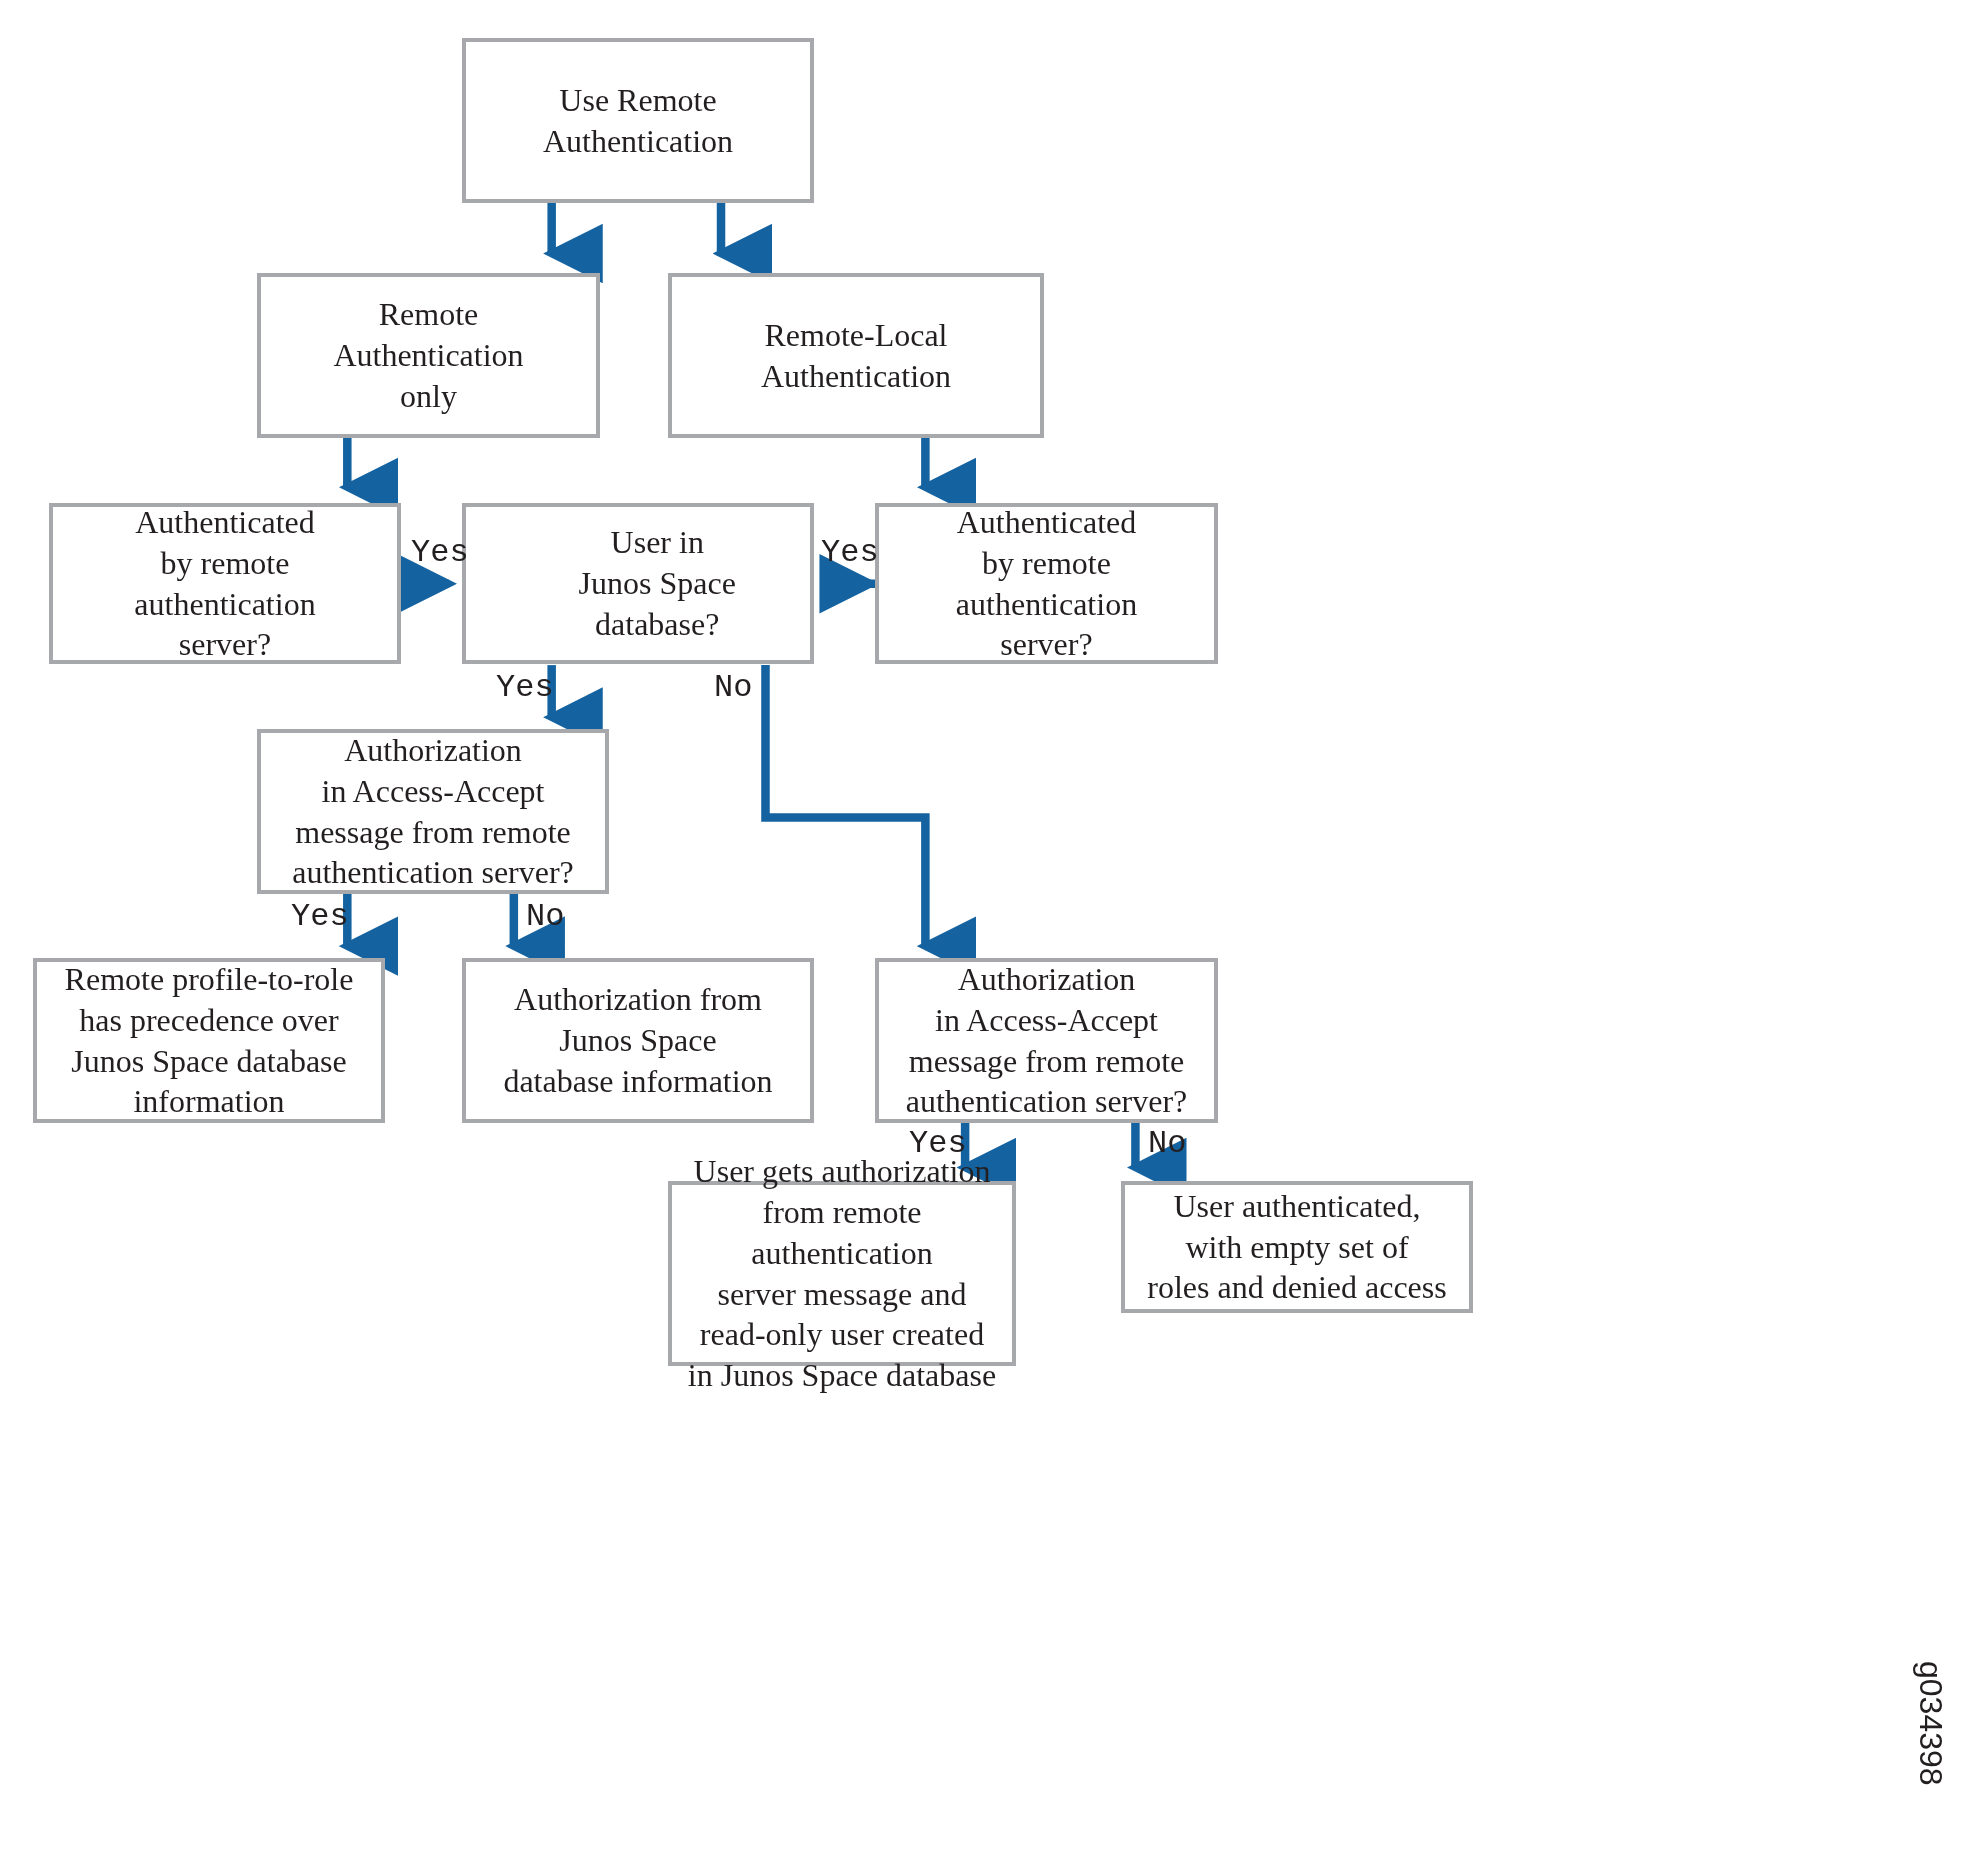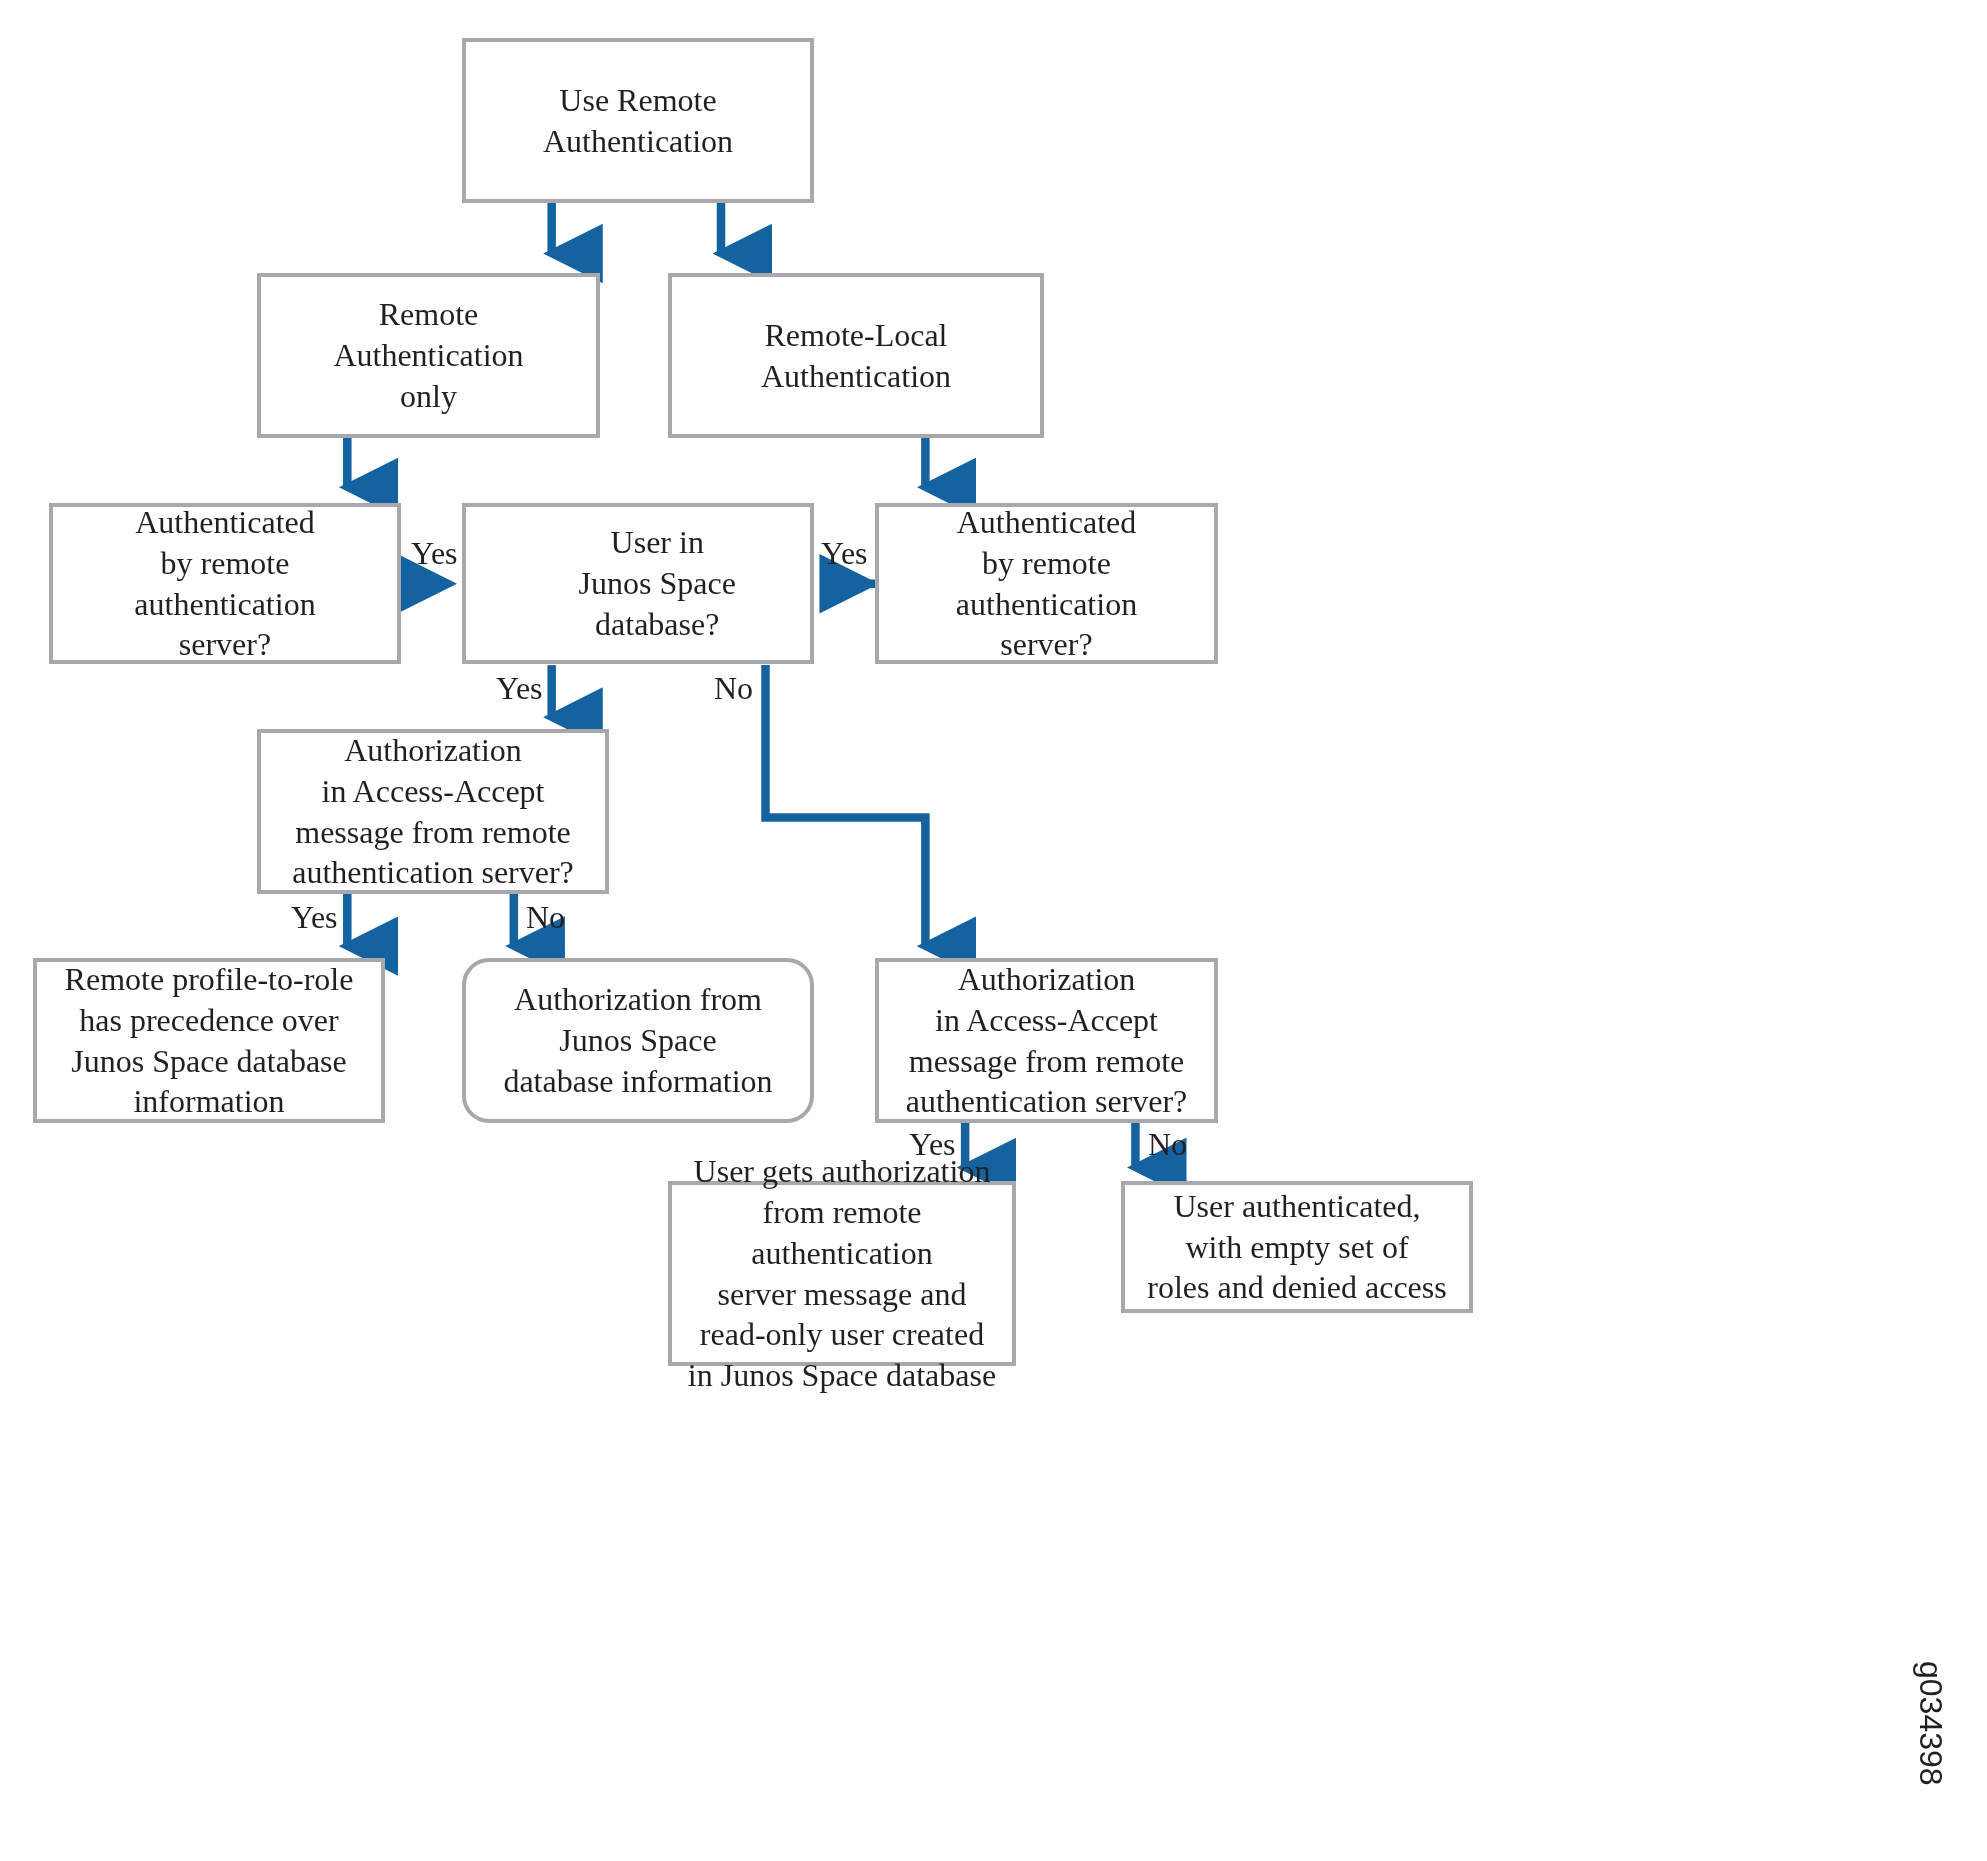--- a/index.html
+++ b/index.html
@@ -31,21 +31,21 @@
     font-size: 32px;
     line-height: 1.28;
     font-family: Liberation Serif, serif;
     white-space: pre-line;
     padding: 5.7px 9.5px;
   }
   .edge-label {
     position: absolute;
     color: #231f20;
     font-size: 32px;
-    font-family: Liberation Serif, serif;
+    font-family: Liberation Mono, monospace;
     line-height: 1;
     white-space: nowrap;
   }
   #edges {
     position: absolute;
     left: 0;
     top: 0;
     width: 1987px;
     height: 1861px;
     pointer-events: none;
@@ -131,21 +131,21 @@
   <div class="node" style="left:257px; top:729px; width:352px; height:165px;">Authorization
 in Access-Accept
 message from remote
 authentication server?</div>
 
   <div class="node" style="left:33px; top:958px; width:352px; height:165px;">Remote profile-to-role
 has precedence over
 Junos Space database
 information</div>
 
-  <div class="node" style="left:462px; top:958px; width:352px; height:165px;border-radius:27px;">Authorization from
+  <div class="node" style="left:462px; top:958px; width:352px; height:165px;">Authorization from
 Junos Space
 database information</div>
 
   <div class="node" style="left:875px; top:958px; width:343px; height:165px;">Authorization
 in Access-Accept
 message from remote
 authentication server?</div>
 
   <div class="node" style="left:668px; top:1181px; width:348px; height:185px;">User gets authorization
 from remote authentication

